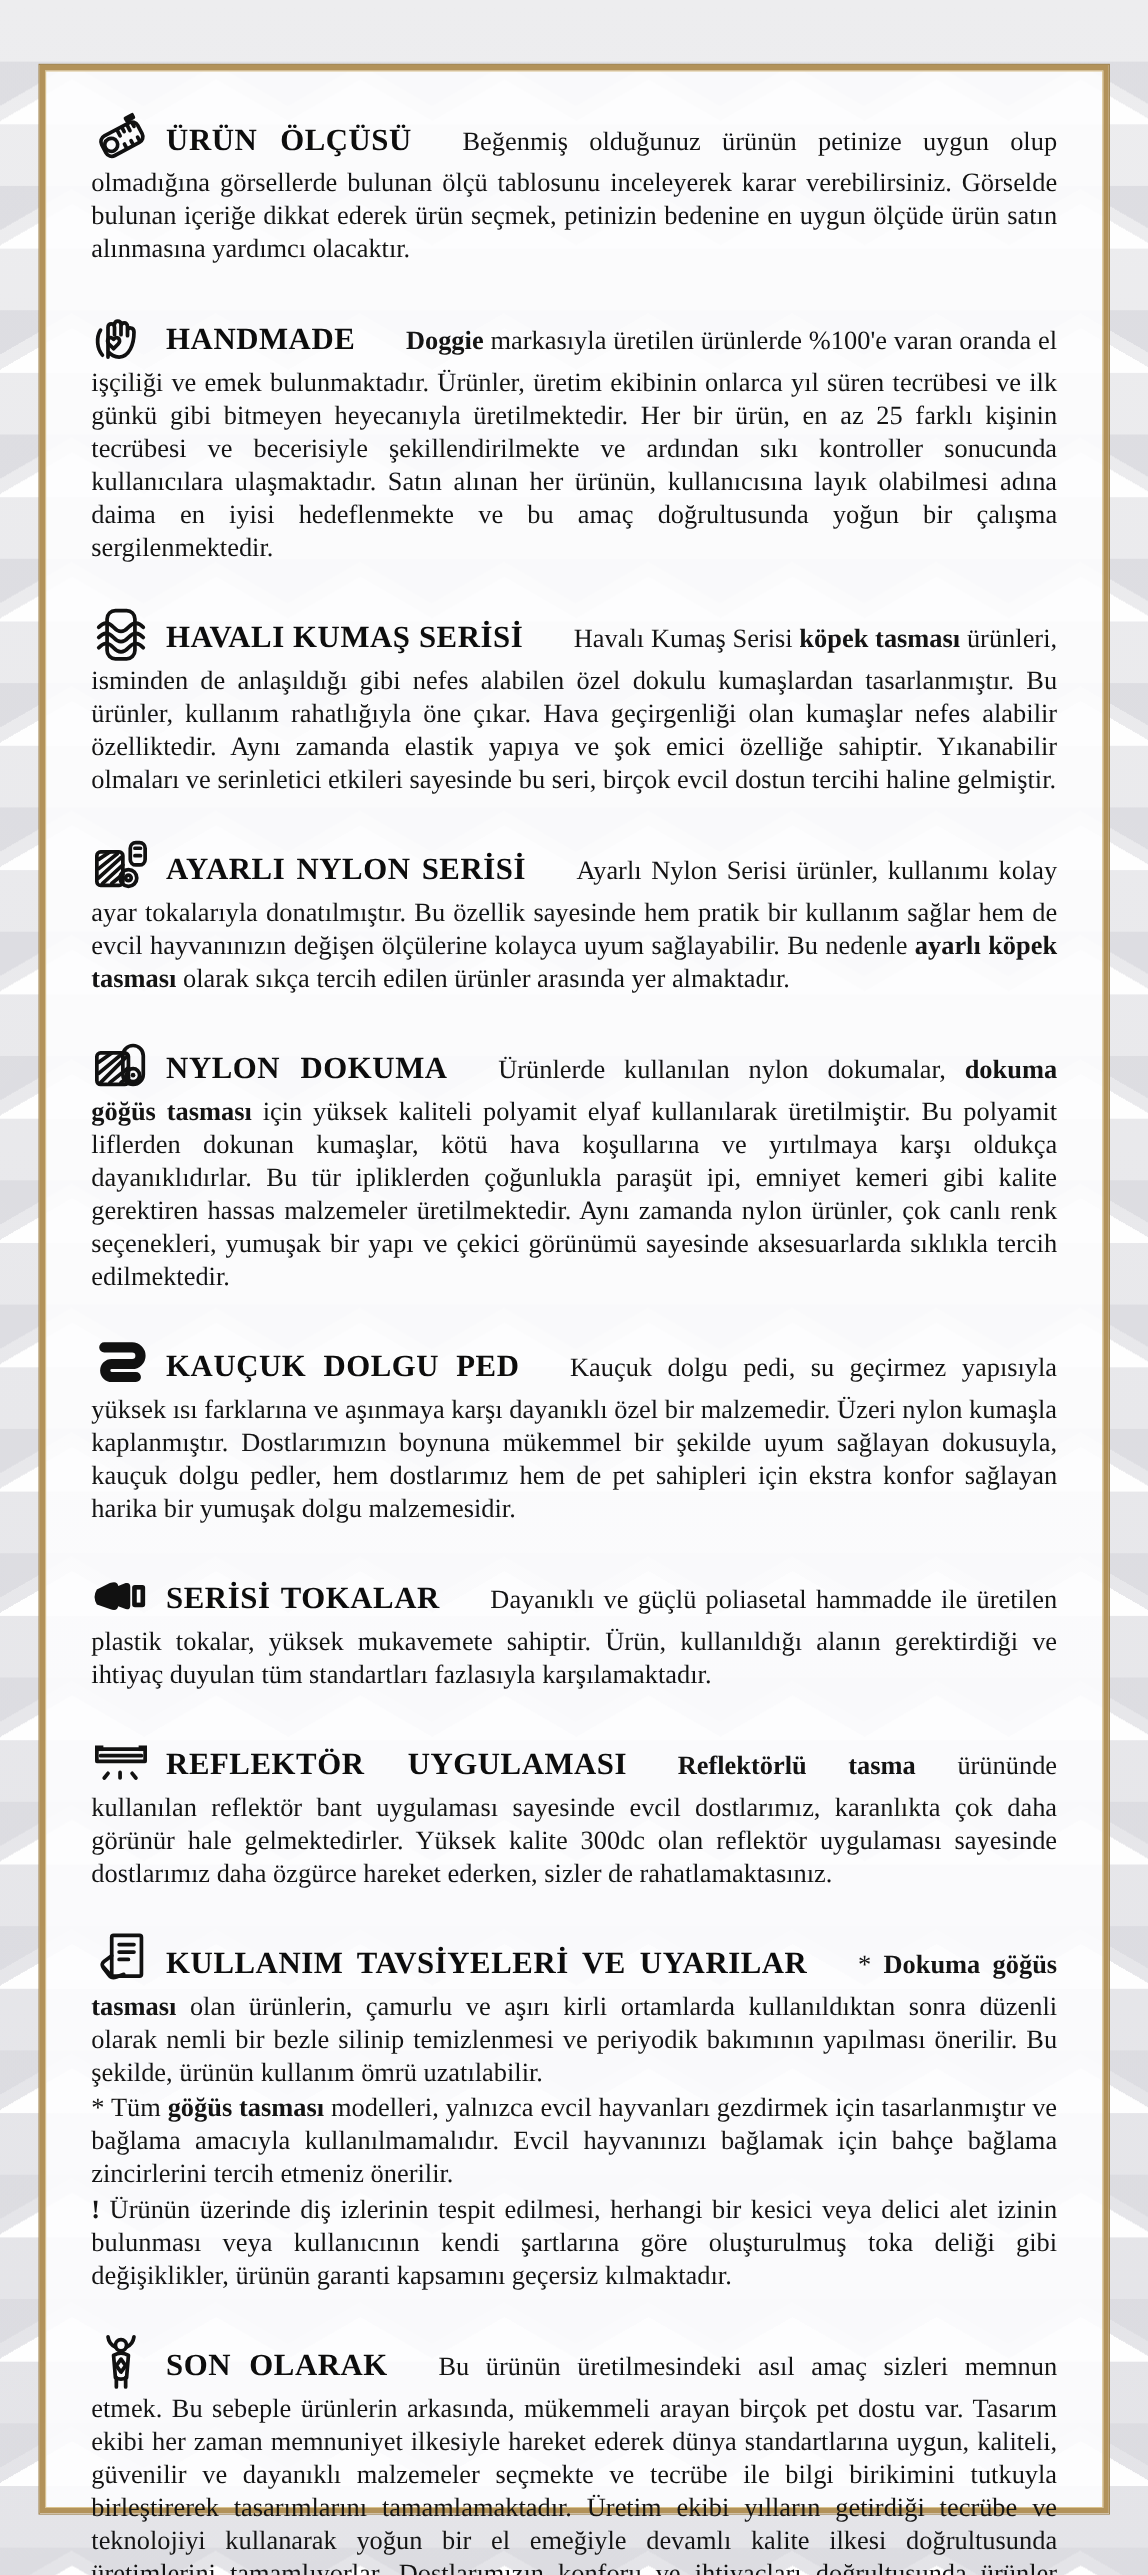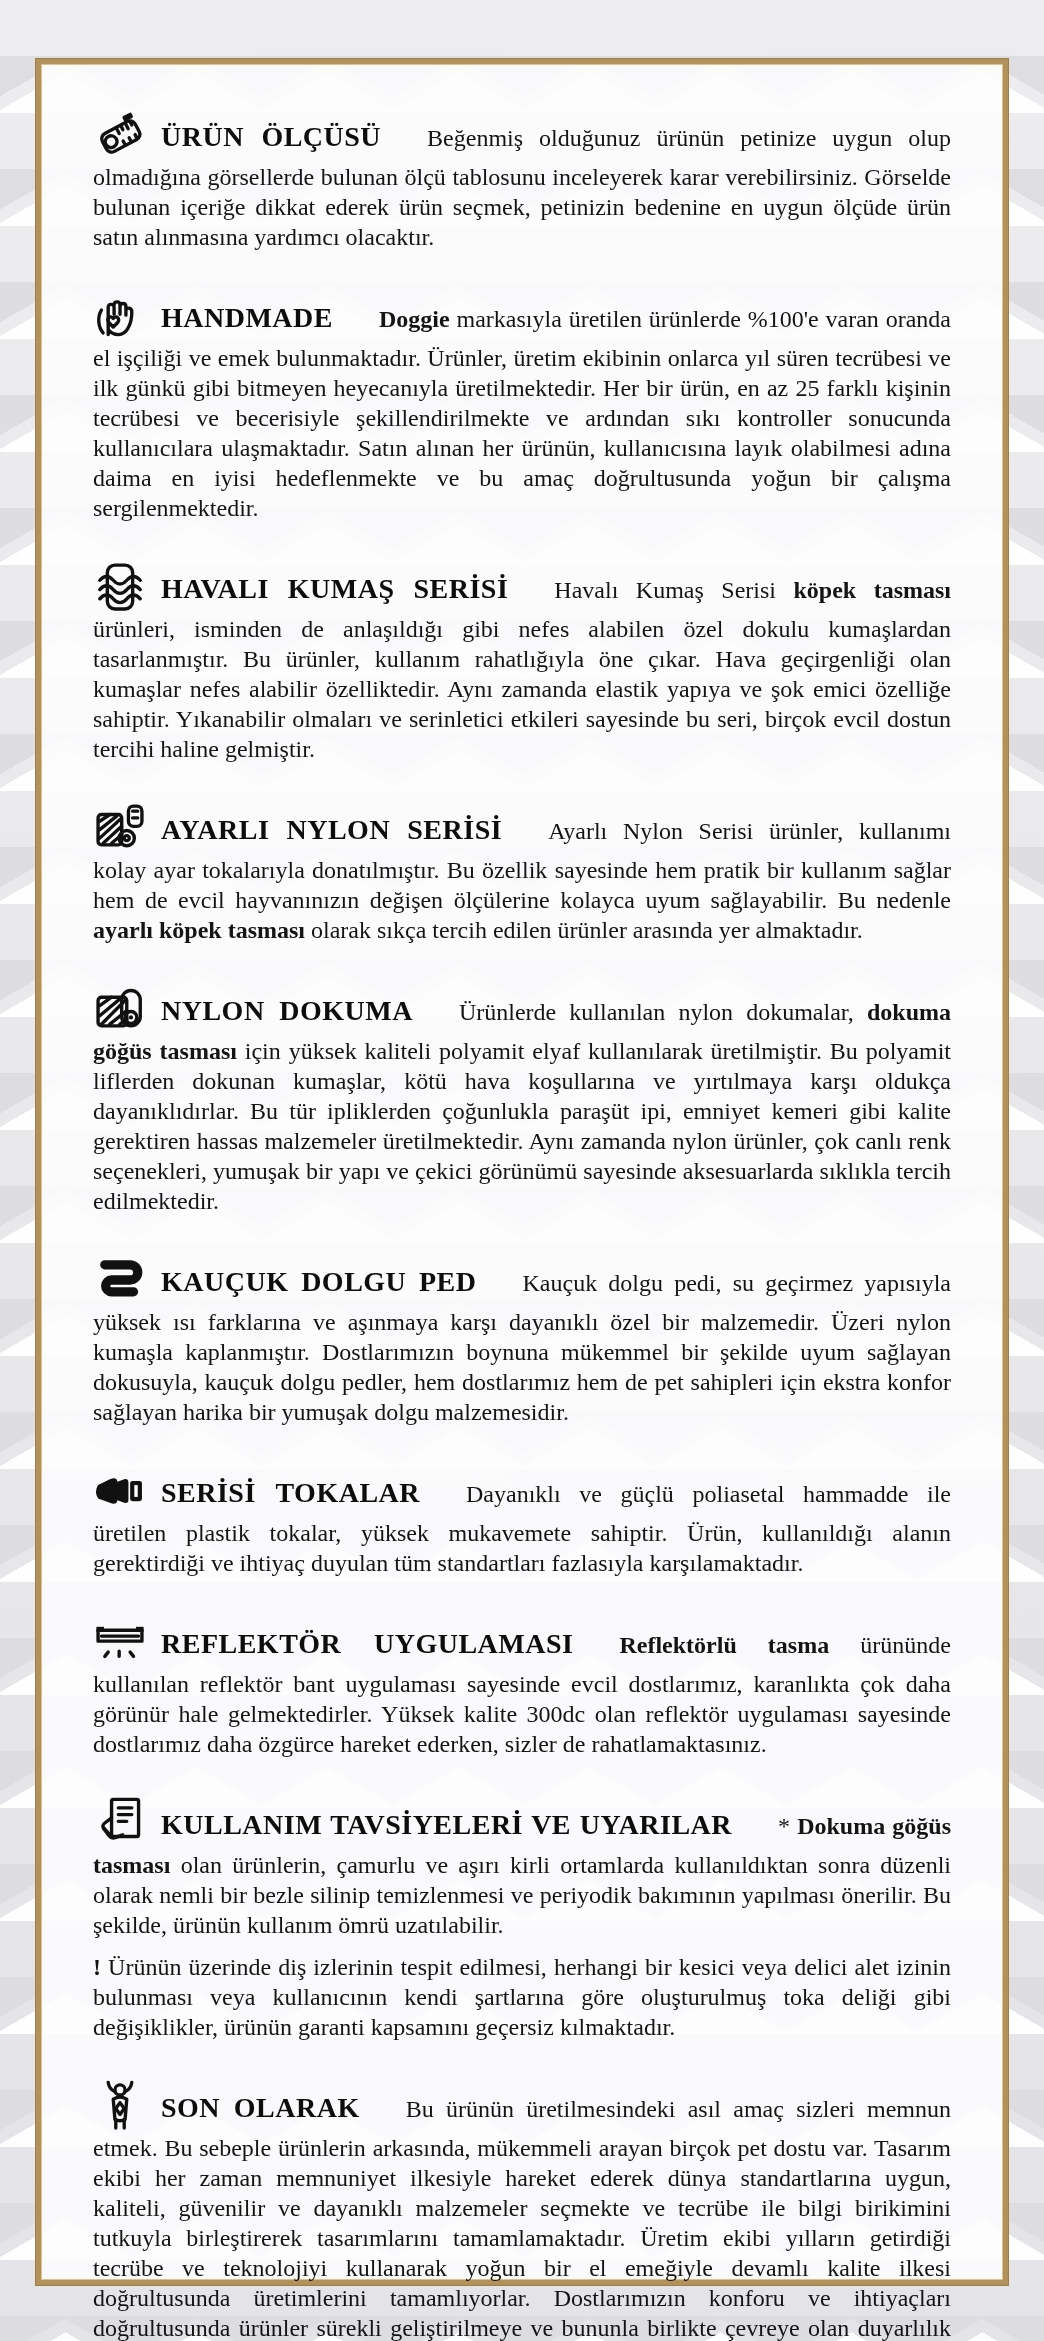--- a/index.html
+++ b/index.html
@@ -18,21 +18,21 @@
     width:972px;height:2226px;
     box-sizing:border-box;
     border:5px solid #b2925a;
     box-shadow:inset 0 0 0 1px #d9c28c, 0 0 0 1px #9c7f49;
     background:rgba(253,253,254,.88);
     padding:32px 40px 20px 40px;
   }
   .sec{margin:0 0 37px 0;}
   .sec:last-child{margin-bottom:0;}
   .para{
-    margin:12px;
+    margin:2px;
     font-size:24px;line-height:30px;color:#141414;
     text-align:justify;
   }
   .title{
     font-weight:bold;font-size:28px;letter-spacing:.5px;color:#0d0d0d;
     white-space:nowrap;
   }
   .tab{display:inline-block;width:46px;height:1px;}
   .icon{
     display:inline-block;width:54px;height:54px;
@@ -119,20 +119,21 @@
             </svg></span><span class="title">REFLEKTÖR  UYGULAMASI</span><span class="tab"></span><span><span class="b">Reflektörlü tasma</span><span> ürününde kullanılan reflektör bant uygulaması sayesinde evcil dostlarımız, karanlıkta çok daha görünür hale gelmektedirler. Yüksek kalite 300dc olan reflektör uygulaması sayesinde dostlarımız daha özgürce hareket ederken, sizler de rahatlamaktasınız.</span></span></p>
     </section>
 
     <section class="sec">
       <p class="para"><span class="icon"><svg viewBox="0 0 64 64">
               <rect class="st" x="22" y="4" width="32" height="44" rx="2"></rect>
               <path class="st" d="M30 14h16M30 22h16M30 30h10" stroke-width="3.5"></path>
               <path class="st" d="M22 26l-8 6q-4 3-1 7l6 8q3 4 8 2l8-3"></path>
               <path class="st" d="M13 38l7 8"></path>
             </svg></span><span class="title">KULLANIM  TAVSİYELERİ  VE  UYARILAR</span><span class="tab"></span><span><span>* </span><span class="b">Dokuma göğüs tasması</span><span> olan ürünlerin, çamurlu ve aşırı kirli ortamlarda kullanıldıktan sonra düzenli olarak nemli bir bezle silinip temizlenmesi ve periyodik bakımının yapılması önerilir. Bu şekilde, ürünün kullanım ömrü uzatılabilir.</span></span></p>
+      <p class="para"><span>* Tüm </span><span class="b">göğüs tasması</span><span> modelleri, yalnızca evcil hayvanları gezdirmek için tasarlanmıştır ve bağlama amacıyla kullanılmamalıdır. Evcil hayvanınızı bağlamak için bahçe bağlama zincirlerini tercih etmeniz önerilir.</span></p>
       <p class="para"><span class="b">! </span><span>Ürünün üzerinde diş izlerinin tespit edilmesi, herhangi bir kesici veya delici alet izinin bulunması veya kullanıcının kendi şartlarına göre oluşturulmuş toka deliği gibi değişiklikler, ürünün garanti kapsamını geçersiz kılmaktadır.</span></p>
     </section>
 
     <section class="sec">
       <p class="para"><span class="icon"><svg viewBox="0 0 64 64">
               <circle class="st" cx="32" cy="13" r="6"></circle>
               <path class="st" d="M18 4q1 8 8 11M46 4q-1 8-8 11"></path>
               <path class="st" d="M24 24q8-5 16 0l-2 24q-6 3-12 0z"></path>
               <path class="st" d="M32 28l5 7-5 7-5-7z" stroke-width="3"></path>
               <path class="st" d="M27 48v10M37 48v10"></path>

